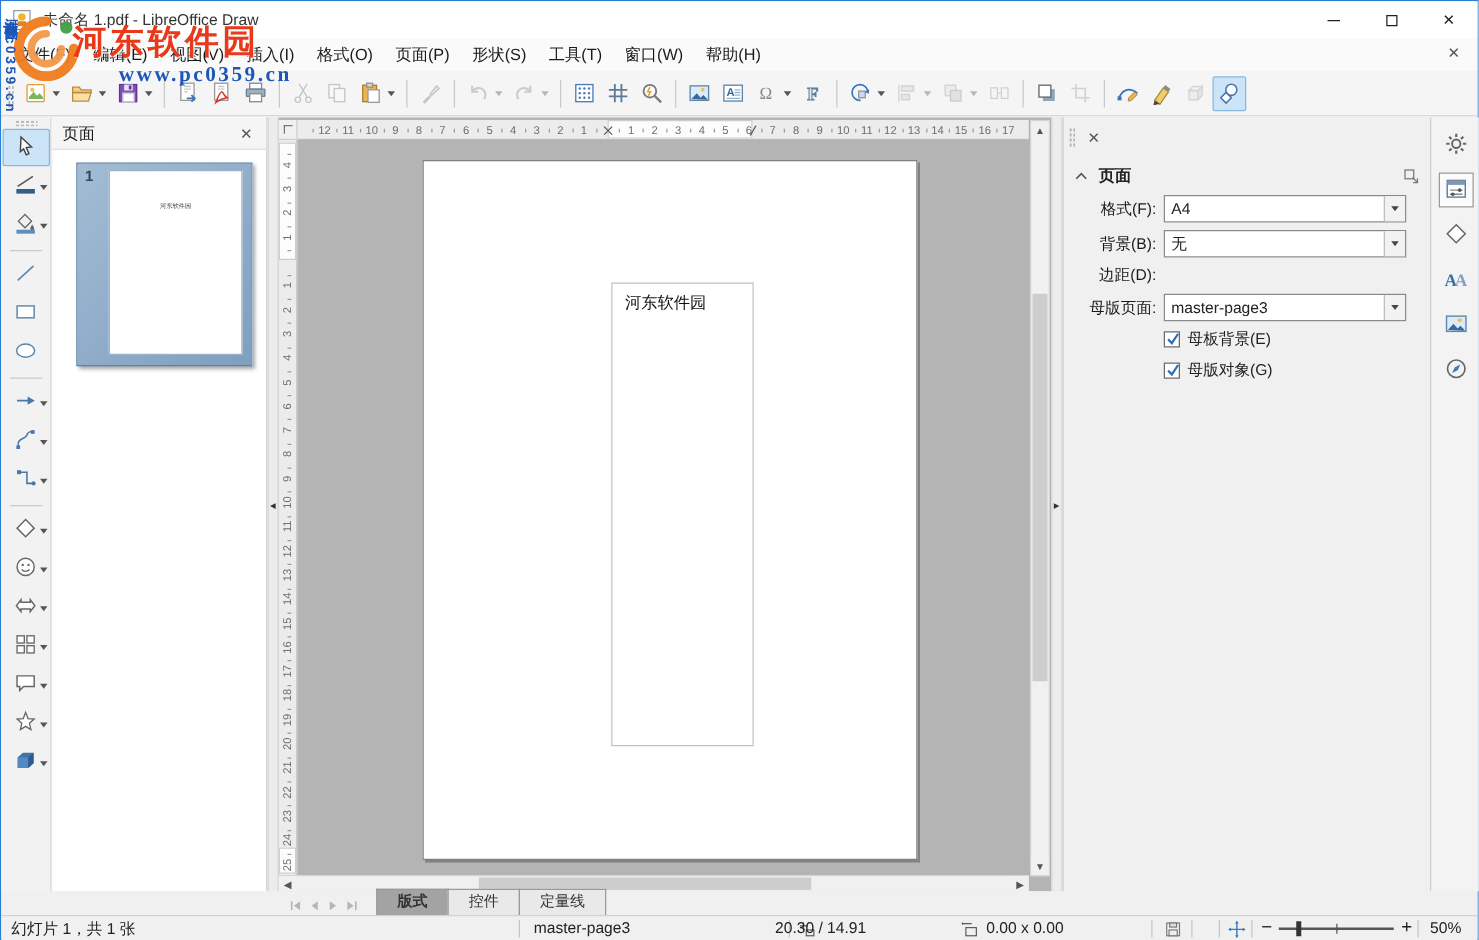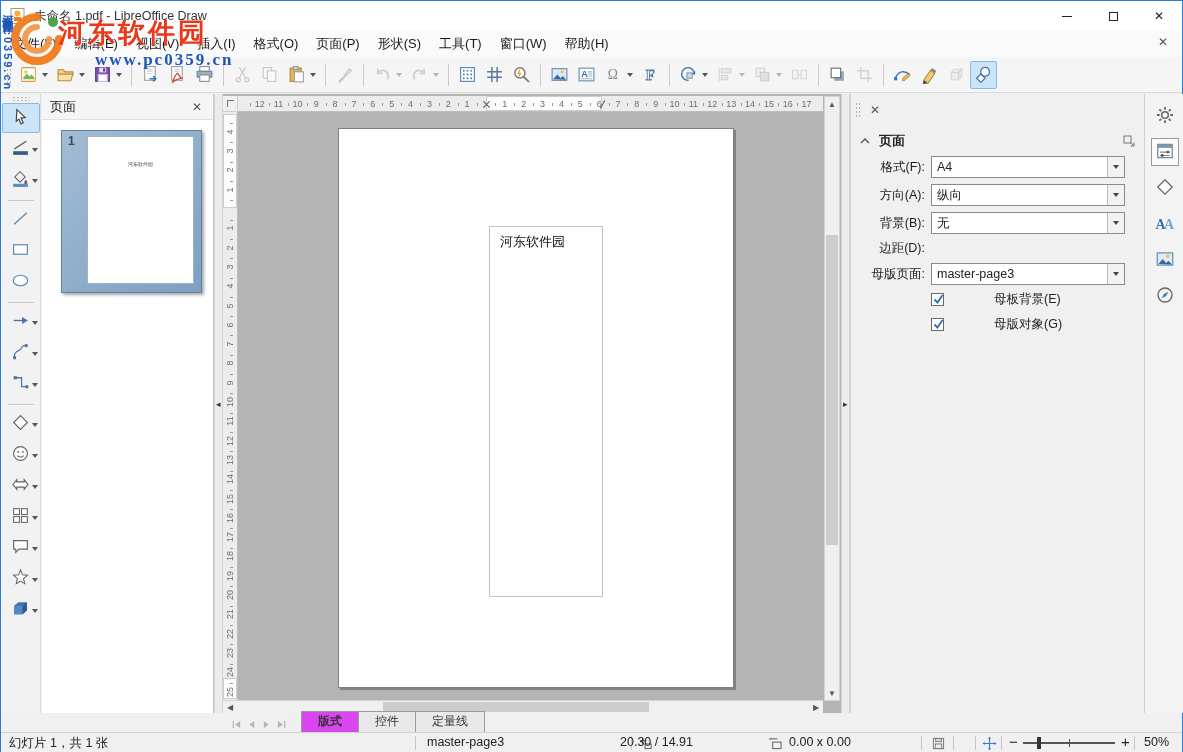--- a/index.html
+++ b/index.html
@@ -90,39 +90,39 @@
   .sect .dlg { width:14px; height:14px; }
   .prop-body { position:absolute; left:0; right:0; top:62px; }
   .prow { display:flex; align-items:center; margin-bottom:6px; }
   .plabel { width:74px; text-align:right; margin-right:6px; font-size:12.5px; color:#1a1a1a; flex:0 0 auto; }
   .sel { width:194px; height:22px; background:#fff; border:1px solid #8a8a8a; position:relative; display:flex; align-items:center; }
   .sel .v { padding-left:5px; font-size:12.5px; flex:1; white-space:nowrap; overflow:hidden; }
   .sel .btn { width:17px; height:100%; background:#f2f2f2; border-left:1px solid #bdbdbd; display:flex; align-items:center; justify-content:center; }
   .sel .btn i { width:0; height:0; border-left:3.5px solid transparent; border-right:3.5px solid transparent; border-top:4px solid #444; }
   .imgbtn { margin:2px 0 8px 80px; width:194px; height:26px; background:#dcdcdc; border:1px solid #9f9f9f; display:flex; align-items:center; justify-content:center; font-size:12.5px; color:#1a1a1a; }
   .imgbtn svg { width:15px; height:15px; margin-right:6px; }
-  .cbrow { display:flex; align-items:center; margin:0 0 8px 80px;gap:44px; }
+  .cbrow { display:flex; align-items:center; margin:0 0 8px 80px; }
   .cbx { width:13px; height:13px; background:#fff; border:1px solid #6a6a6a; margin-right:6px; position:relative; }
   .cbx svg { position:absolute; left:0px; top:-1px; width:13px; height:13px; }
   .cblabel { font-size:12.5px; }
 
   
   .tabstrip { position:absolute; left:1143px; top:0; width:40px; height:619px; background:#f3f3f3; border-left:1px solid #d0d0d0; display:flex; flex-direction:column; align-items:center; padding-top:8px; }
   .stab { width:28px; height:28px; margin-bottom:8px; display:flex; align-items:center; justify-content:center; border:1px solid transparent; }
   .stab svg { width:20px; height:20px; }
   .stab.active { background:#fbfbfb; border-color:#9a9a9a; }
 
   
   .layerbar { position:absolute; left:0; top:712px; right:0; height:19px; background:#f0f0f0; display:flex; align-items:flex-end; }
   .lnav { display:flex; margin-left:228px; margin-bottom:1px; }
   .lnav span { width:15px; height:14px; display:flex; align-items:center; justify-content:center; }
   .lnav svg { width:9px; height:9px; }
   .ltabs { display:flex; margin-left:12px; }
   .ltab { padding:1px 16px 2px; font-size:12px; border:1px solid #9a9a9a; border-bottom:none; background:#e9e9e9; color:#333; margin-right:-1px; }
-  .ltab.active { background:#d946ef; font-weight:bold; }
+  .ltab.active { background:#a3a3a3; font-weight:bold; }
 
   
   .statusbar { position:absolute; left:0; top:731px; right:0; height:20px; background:#f0f0f0; border-top:1px solid #d2d2d2; font-size:12.5px; color:#222; }
   .statusbar .sep { position:absolute; top:3px; width:1px; height:14px; background:#c6c6c6; }
   .sb-item { position:absolute; top:2px; white-space:nowrap; }
   .zoomslider { position:absolute; top:9px; left:1022px; width:92px; height:2px; background:#555; }
   .zoomslider .mid { position:absolute; left:50%; top:-3px; width:1px; height:8px; background:#555; }
   .zoomslider .knob { position:absolute; left:14px; top:-5px; width:4px; height:12px; background:#333; }
 
   
@@ -759,29 +759,20 @@
           <div class="prow">
             <span class="plabel">格式(F):</span>
             <div class="sel">
               <span class="v">A4</span>
               <span class="btn">
                 <i></i>
               </span>
             </div>
           </div>
           <div class="prow">
-            <span class="plabel">方向(A):</span>
-            <div class="sel">
-              <span class="v">纵向</span>
-              <span class="btn">
-                <i></i>
-              </span>
-            </div>
-          </div>
-          <div class="prow">
             <span class="plabel">背景(B):</span>
             <div class="sel">
               <span class="v">无</span>
               <span class="btn">
                 <i></i>
               </span>
             </div>
           </div>
           <div class="prow">
             <span class="plabel">边距(D):</span>

